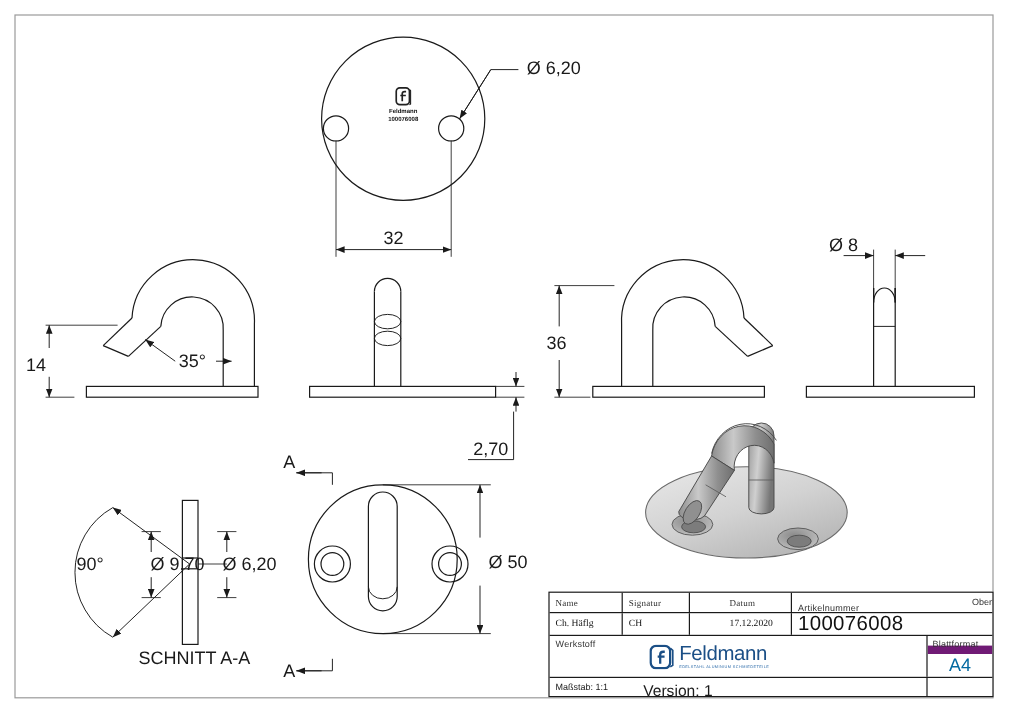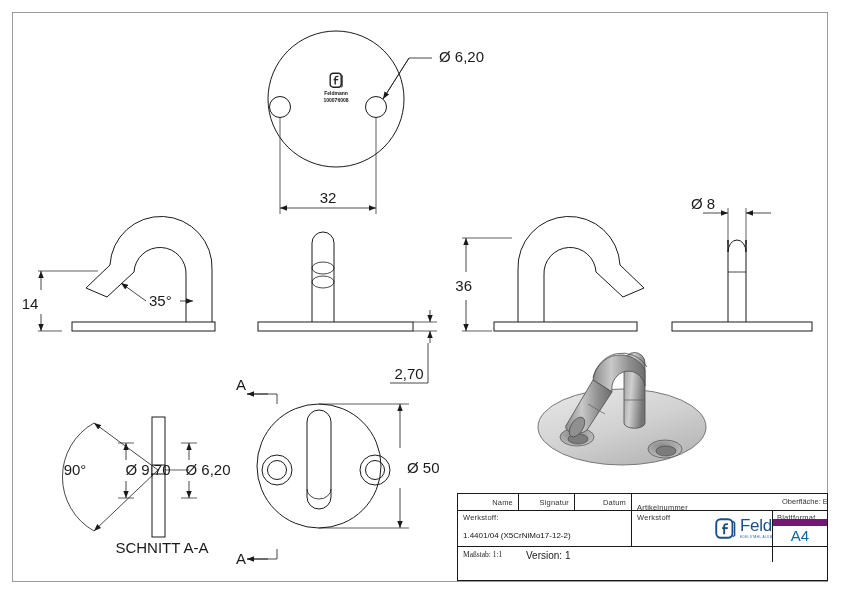--- a/index.html
+++ b/index.html
@@ -27,30 +27,30 @@
            padding:2px 5px;position:relative;overflow:hidden;}
   .tb-cell:last-child{border-right:none;}
   .lbl{font-size:7.5px;color:#333;letter-spacing:.2px;line-height:1.2;}
   .val{font-size:8px;color:#111;line-height:1.2;}
   .bignum{font-size:17px;color:#111;line-height:1.1;letter-spacing:.3px;}
   .a4{font-size:15px;color:#0369a1;text-align:center;line-height:1.1;}
   .r1{height:17px;}
   .r2{height:19px;}
   .r3{height:36px;}
   .r4{height:15px;border-bottom:none;}
-  .c-name{width:61px;} .c-sig{width:56px;} .c-date{width:57px;}
+  .c-name{width:61px;} .c-sig{width:56px;} .c-date{width:57px;margin-left:28px;}
   .c-art{flex:1;}
   .c-wst{width:174px;}
   .c-hrs{flex:1;}
   .c-fmt{width:54px;}
-  .cen{display:flex;align-items:center;justify-content:flex-end;}
+  .cen{display:flex;align-items:center;justify-content:flex-start;font-family:Liberation Serif, serif;}
   .lft{display:flex;align-items:center;}
   .ober{position:absolute;left:150px;top:3px;font-size:7.5px;color:#333;white-space:nowrap;}
-  .mst{position:absolute;left:5px;top:3px;font-size:7.5px;font-family:Liberation Serif, serif;}
-  .vers{position:absolute;left:68px;top:3px;font-size:10px;}
+  .mst{position:absolute;left:5px;top:3px;font-size:7.5px;}
+  .vers{position:absolute;left:78px;top:3px;font-size:13px;}
   
   #logo{position:absolute;left:83px;top:6px;display:flex;align-items:center;gap:4px;}
   #logo .mark{width:21px;height:21px;}
   #logo .word{font-size:17px;color:#1b4f86;letter-spacing:-0.3px;
               font-family:"Liberation Sans", sans-serif;line-height:1;}
   #logo .tag{font-size:3.2px;color:#2b6aa8;letter-spacing:.35px;
              margin-top:1px;white-space:nowrap;}
   #logo .stack{display:flex;flex-direction:column;}
   
   #engrave{position:absolute;left:313px;top:72px;width:46px;text-align:center;}
@@ -292,26 +292,36 @@
       </div>
       <div class="tb-cell c-date cen">
         <span class="lbl">Datum</span>
       </div>
       <div class="tb-cell c-art">
         <span class="lbl">Artikelnummer</span>
         <span class="ober">Oberfläche:  Elektropoliert</span>
       </div>
     </div>
 
+    <div class="tb-row r2">
+      <div class="tb-cell c-name cen">
+        <span class="val">Ch. Häflg</span>
+      </div>
+      <div class="tb-cell c-sig cen">
+        <span class="val">CH</span>
+      </div>
+      <div class="tb-cell c-date cen">
+        <span class="val">17.12.2020</span>
+      </div>
+      <div class="tb-cell c-art lft">
+        <span class="bignum">100076008</span>
+      </div>
+    </div>
 
     <div class="tb-row r3">
-      <div class="tb-cell c-wst">
-        <div class="lbl">Werkstoff:</div>
-        <div class="val" style="margin-top:9px;">1.4401/04 (X5CrNiMo17-12-2)</div>
-      </div>
       <div class="tb-cell c-hrs">
         <div class="lbl">Werkstoff</div>
         <div id="logo">
           <svg class="mark" viewBox="0 0 22 22">
             <rect x="1.3" y="1.3" width="17" height="19.4" rx="4.6" fill="none" stroke="#1b4f86" stroke-width="2"></rect>
             <path d="M9.6,17 L9.6,8.8 Q9.6,6.4 12.2,6.4 L13.6,6.4" fill="none" stroke="#1b4f86" stroke-width="2"></path>
             <line x1="7.4" y1="10.6" x2="13.4" y2="10.6" stroke="#1b4f86" stroke-width="2"></line>
             <path d="M18.4,3.2 L20.6,5.2 L20.6,18.2 L18.4,19.6" fill="none" stroke="#1b4f86" stroke-width="1.4"></path>
           </svg>
           <div class="stack">

